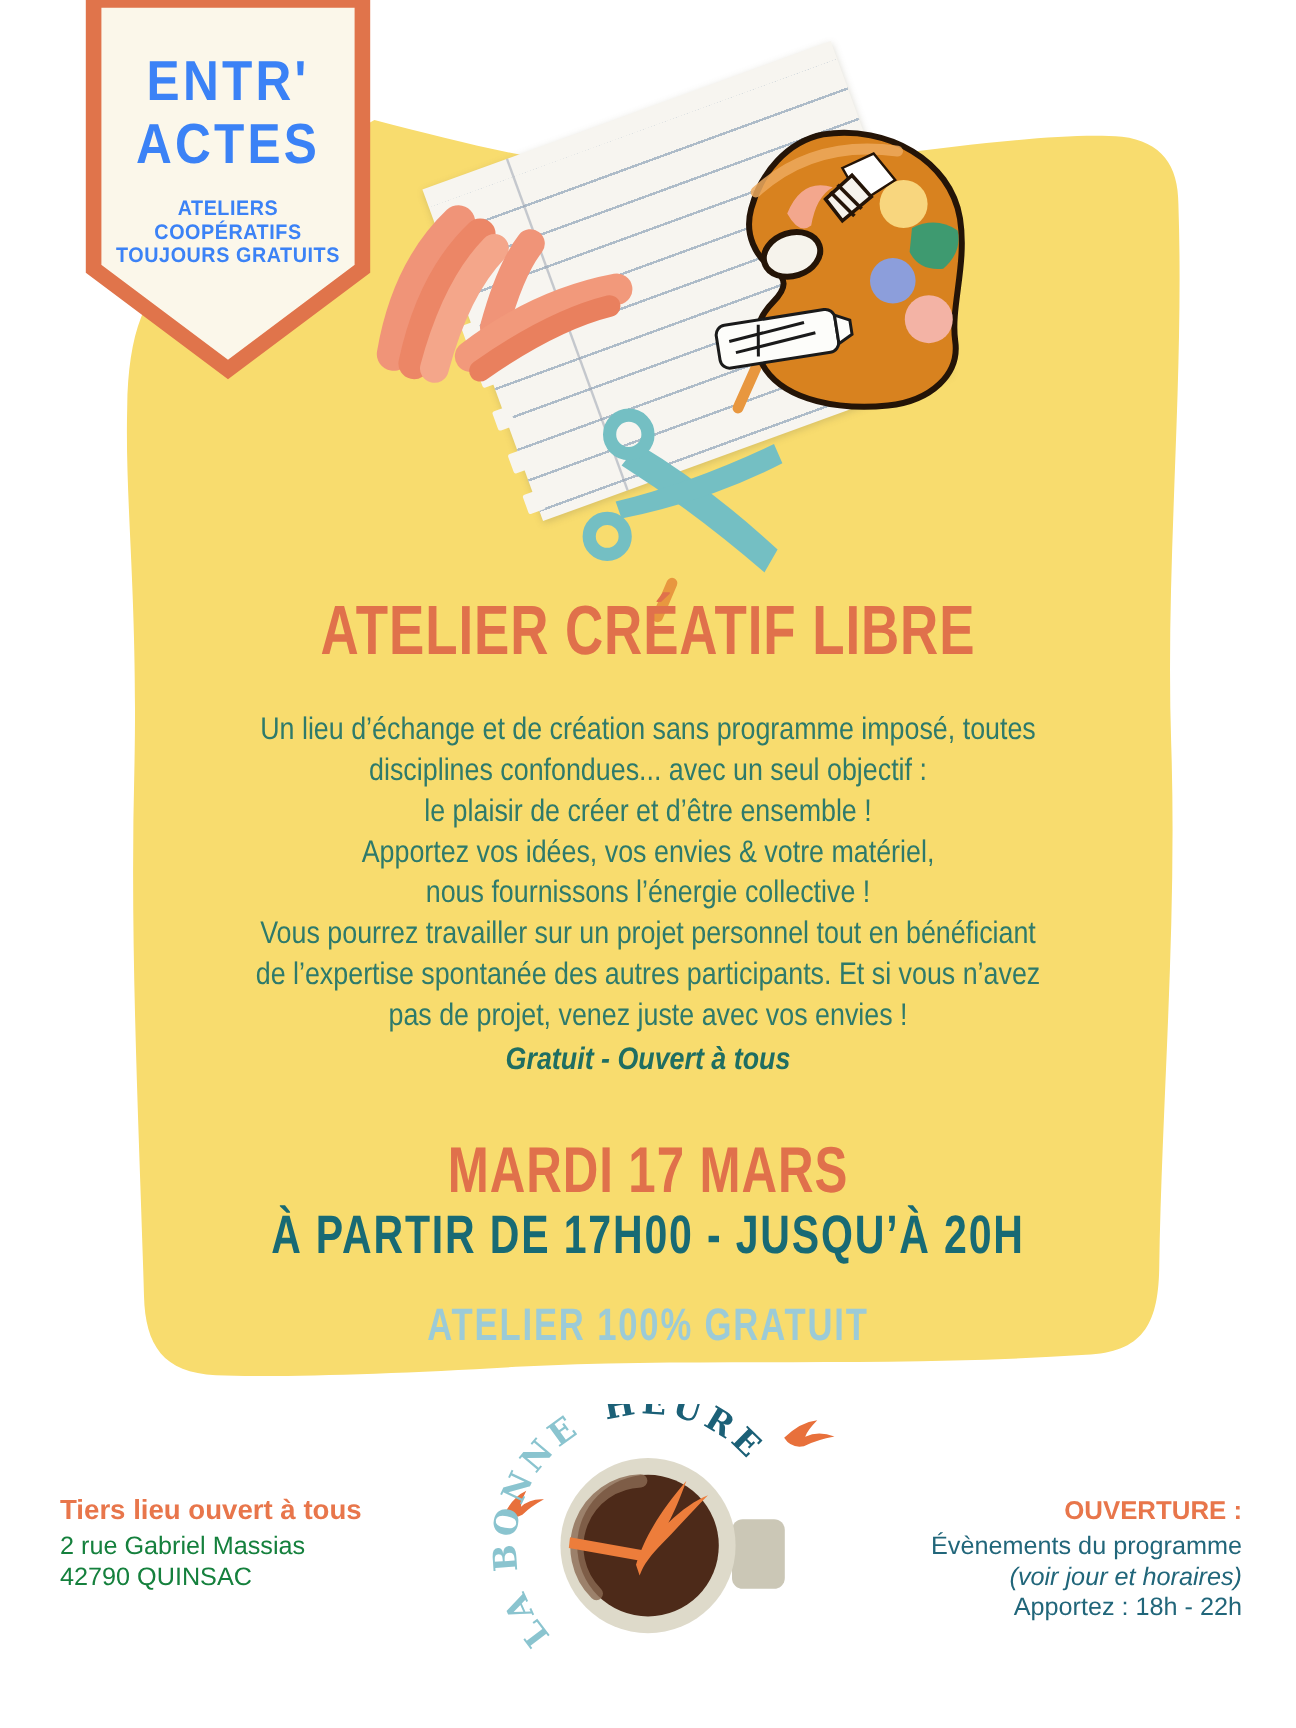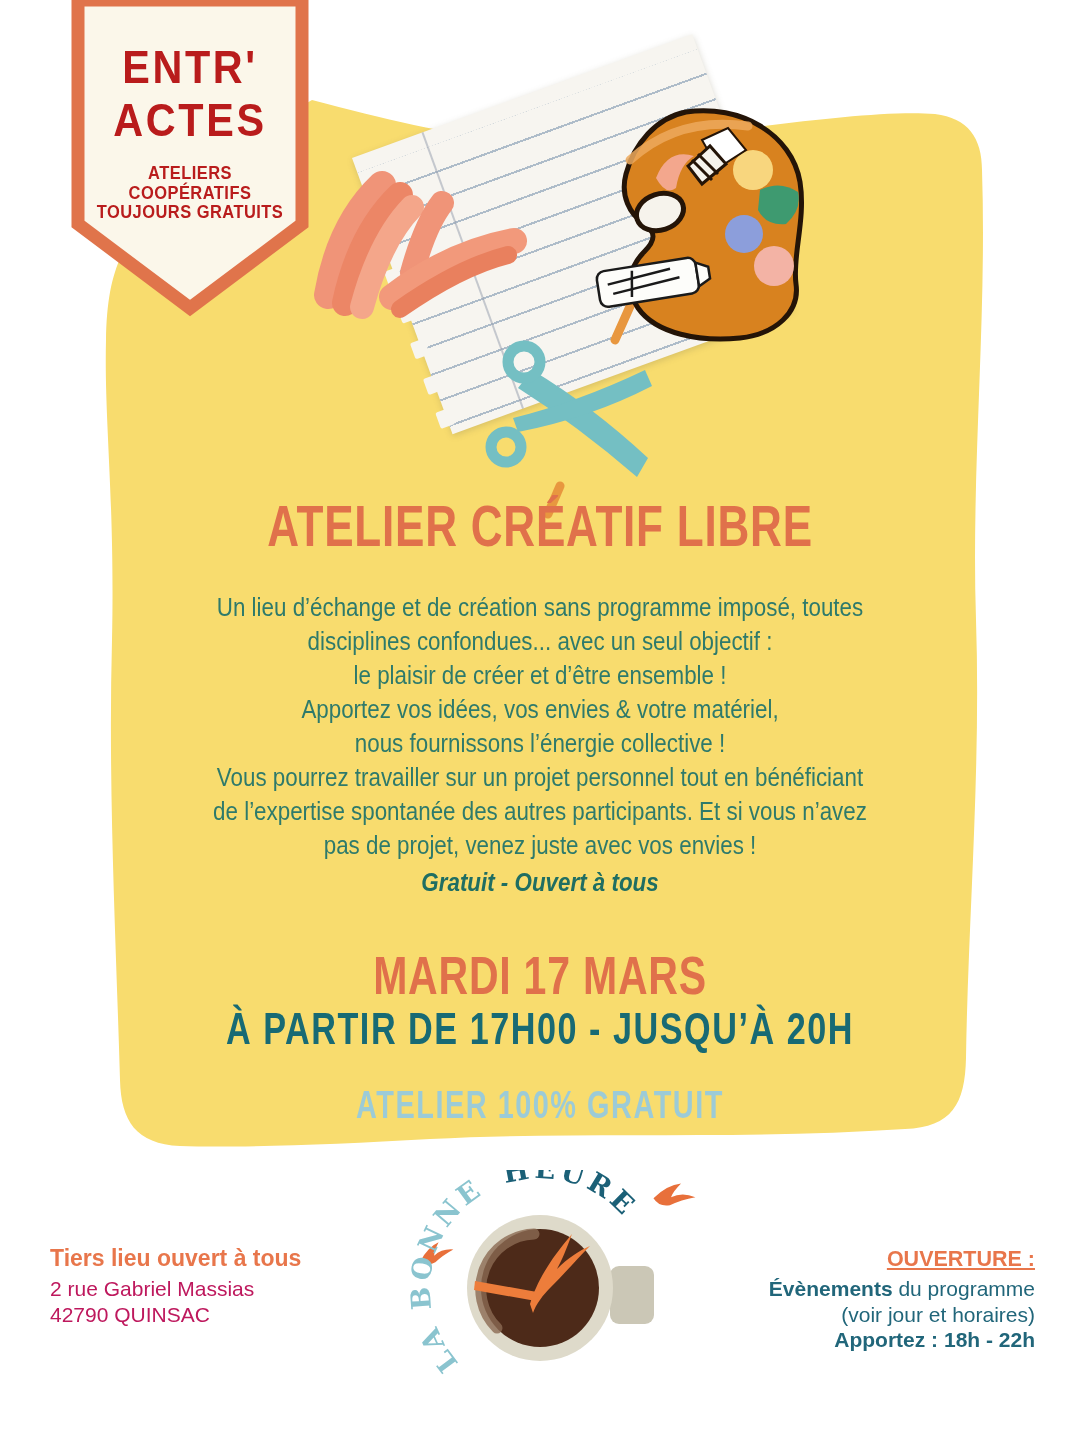--- a/index.html
+++ b/index.html
@@ -16,44 +16,44 @@
   .free-line{top:1084px;left:0;font-size:38px;color:#9CCBD7;letter-spacing:2px;}
 
   
   .body-block{top:590px;left:0;width:1080px;transform:scaleX(0.86);transform-origin:50% 0;}
   .body-line{text-align:center;font-size:26px;line-height:34px;color:#2E7A6B;white-space:nowrap;}
   .body-highlight{text-align:center;font-size:26px;line-height:40px;color:#1F6E62;
                   font-weight:bold;font-style:italic;}
 
   
   .badge{left:70px;top:-6px;width:240px;height:330px;}
-  .badge-text{left:70px;top:40px;width:240px;text-align:center;color:#b91c1c;}
+  .badge-text{left:70px;top:40px;width:240px;text-align:center;color:#3b82f6;}
   .badge-main{font-size:47px;line-height:53px;font-weight:bold;letter-spacing:3px;
               transform:scaleX(0.88);transform-origin:50% 0;white-space:nowrap;}
   .badge-sub{margin-top:18px;font-size:17.5px;line-height:19.5px;font-weight:bold;letter-spacing:0.5px;
              transform:scaleX(0.94);transform-origin:50% 0;white-space:nowrap;}
 
   
   .paper{left:352px;top:158px;width:362px;height:294px;background:#F7F5F0;
          transform:rotate(-20deg);transform-origin:0 0;
          box-shadow:0 2px 6px rgba(120,110,80,.25);}
   .paper-lines{position:absolute;left:0;top:16px;right:0;bottom:0;
         background:repeating-linear-gradient(180deg,transparent 0px,transparent 25px,#AEBCC9 25px,#AEBCC9 27px);}
   .paper-margin{position:absolute;left:74px;top:0;bottom:0;width:2px;background:#9AA3B0;opacity:.55;}
   .paper-tab{position:absolute;width:15px;height:17px;background:#F7F5F0;left:-9px;border-radius:2px;}
 
   
   .footer-left{left:50px;top:1244px;width:420px;}
   .footer-left .f-title{font-size:23px;font-weight:bold;color:#E8764B;line-height:28px;margin-bottom:4px;}
-  .footer-left .f-line{font-size:21px;color:#be185d;line-height:25.5px;}
+  .footer-left .f-line{font-size:21px;color:#15803d;line-height:25.5px;}
   .footer-right{right:45px;top:1246px;width:420px;text-align:right;}
-  .footer-right .f-title{font-size:21.5px;font-weight:bold;color:#E8764B;line-height:27px;margin-bottom:3px;text-decoration:underline;}
+  .footer-right .f-title{font-size:21.5px;font-weight:bold;color:#E8764B;line-height:27px;margin-bottom:3px;}
   .footer-right .f-line{font-size:21px;color:#21667A;line-height:25.5px;}
-  .footer-right .f-italic{}
-  .footer-right .f-bold{font-weight:bold;margin-left:28px;}
+  .footer-right .f-italic{font-style:italic;}
+  .footer-right .f-bold{font-weight:normal;margin-left:28px;}
 </style>
 </head>
 <body>
 
 <div class="poster">
 
   <svg class="abs" style="left:0;top:0;" width="1080" height="1440" viewBox="0 0 1080 1440">
     <path fill="#F8DC6E" d="M 312,100
       C 420,128 500,148 610,142
       C 700,138 860,108 935,114

